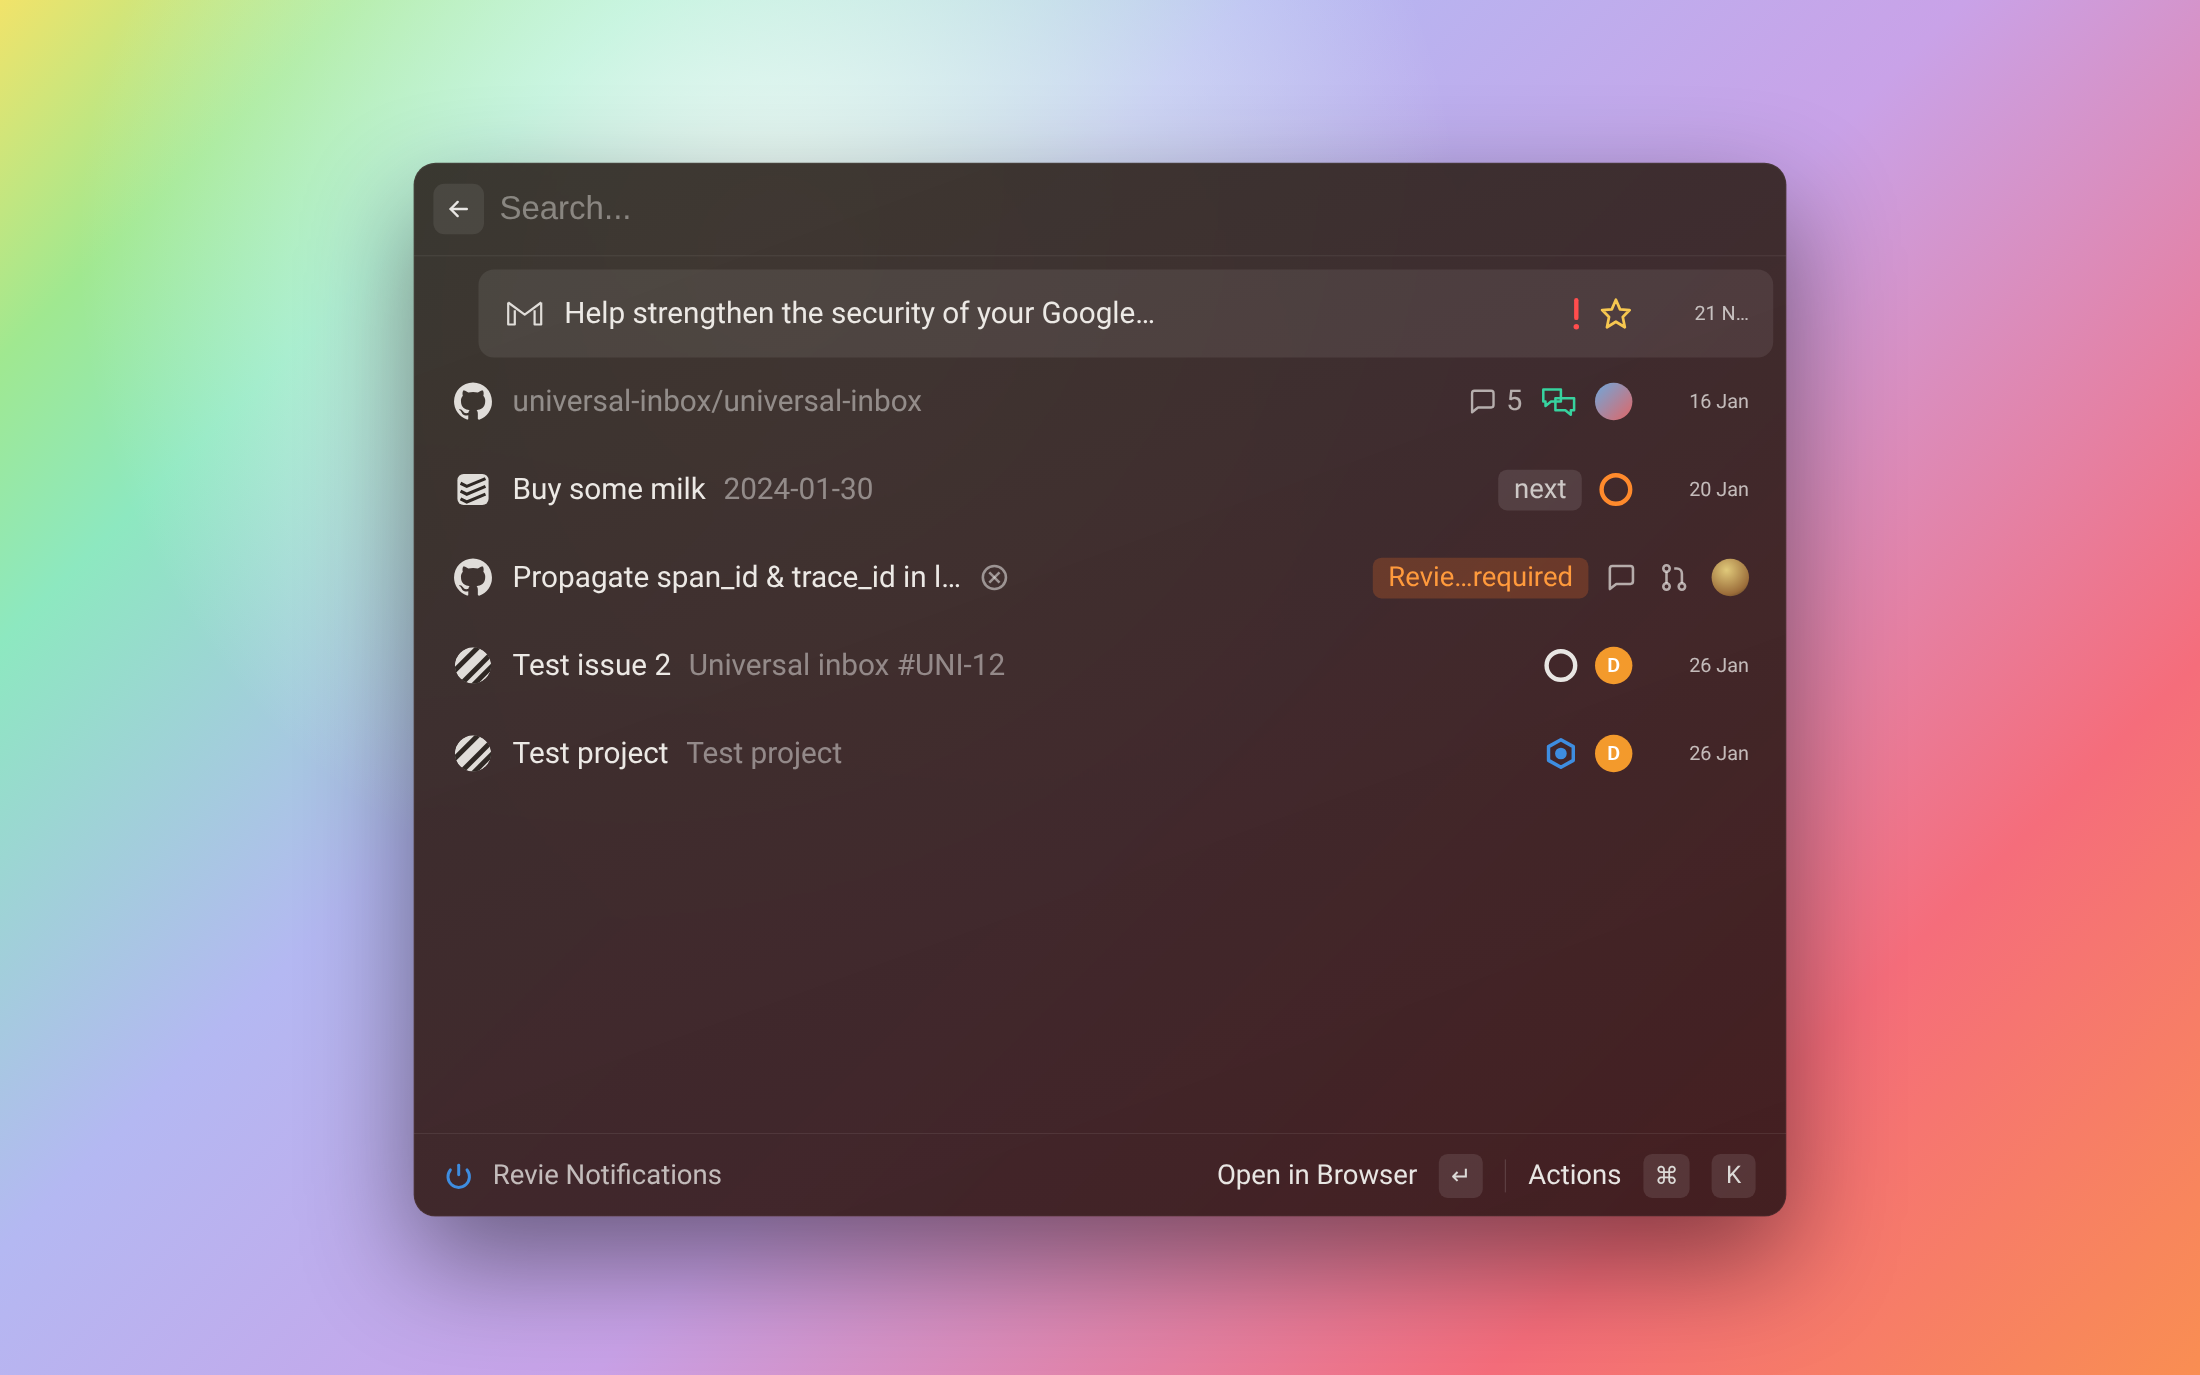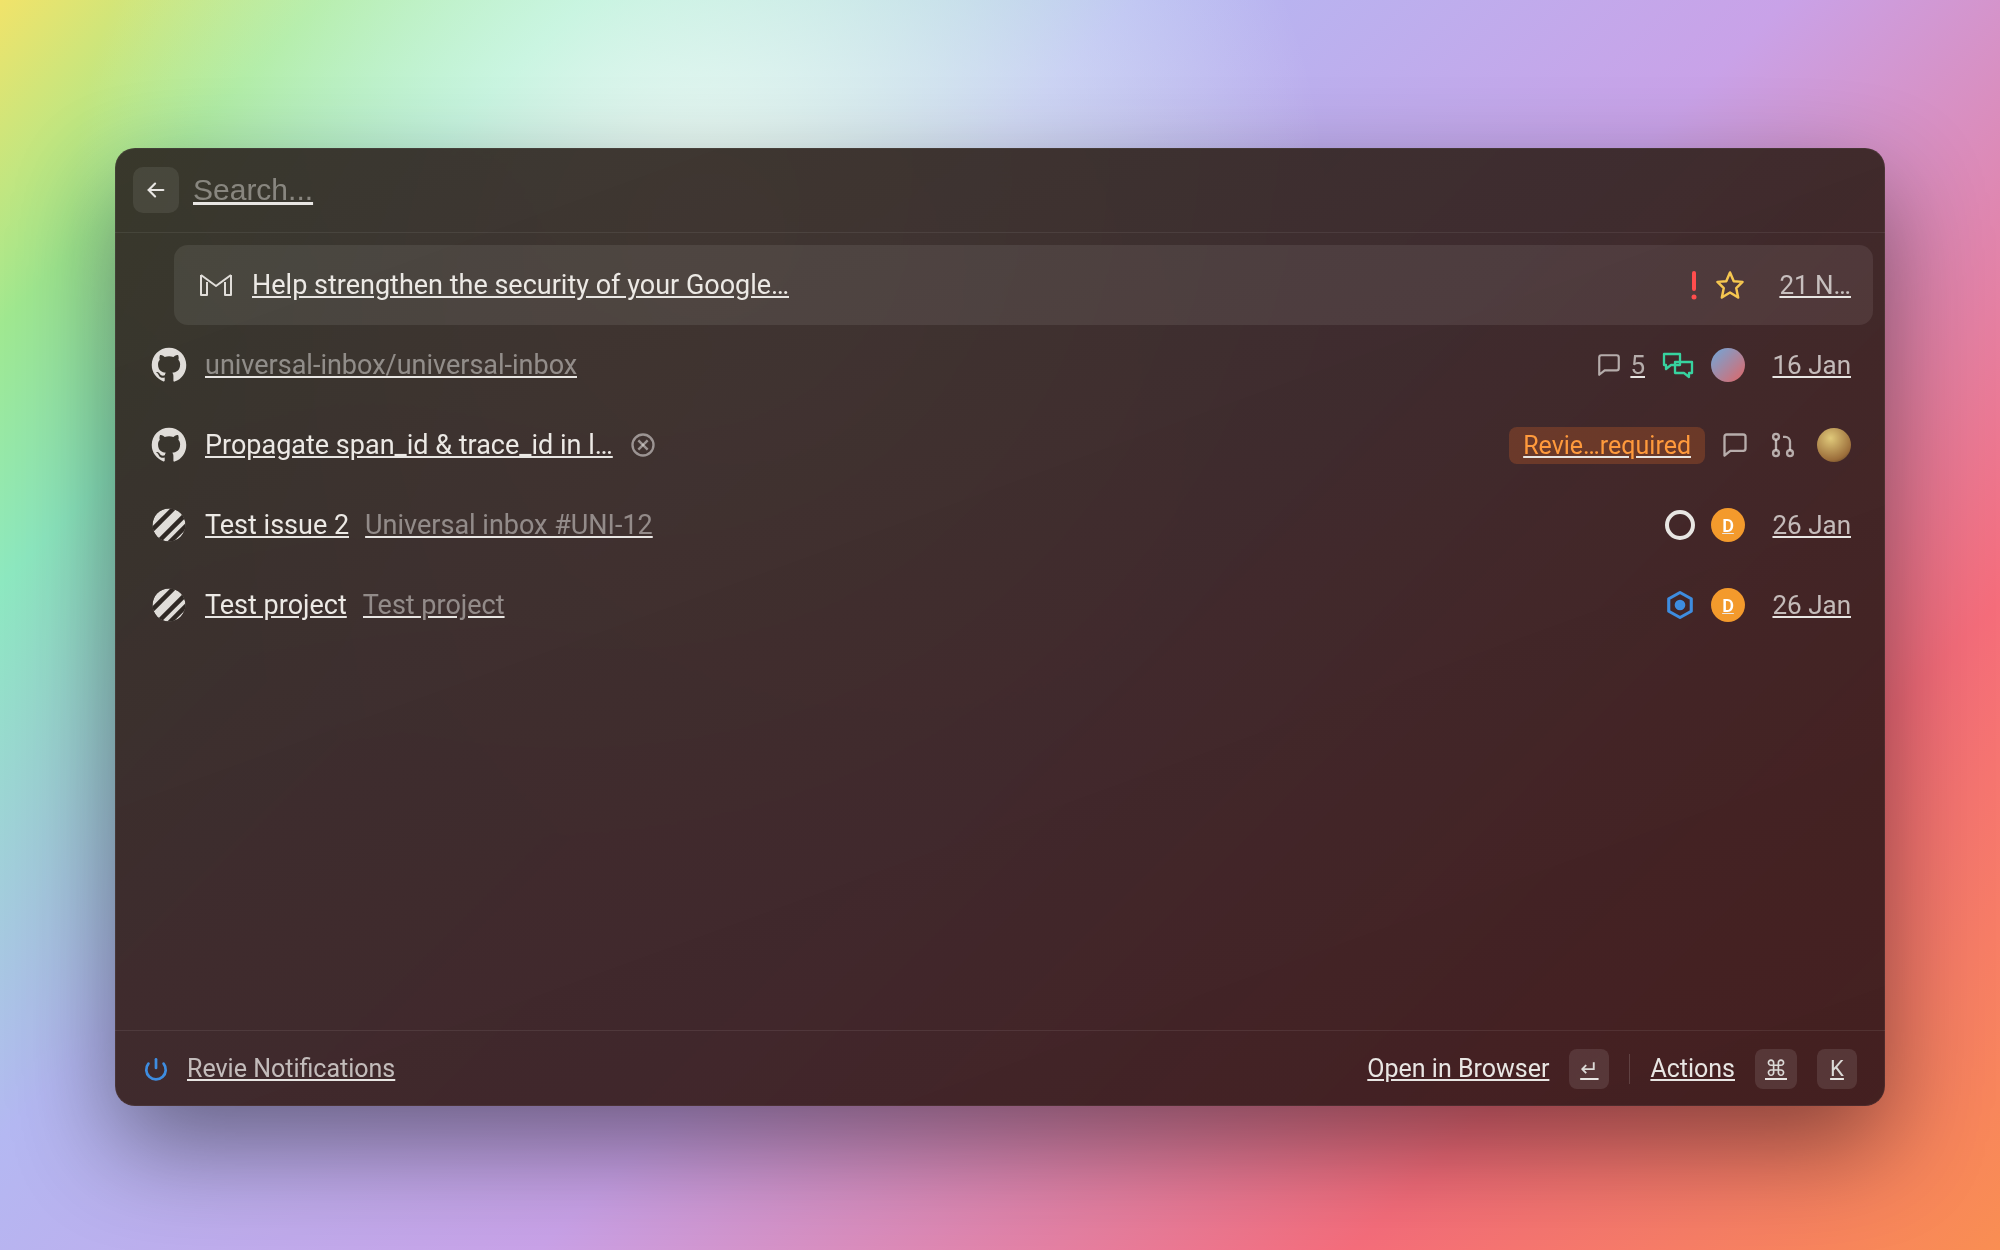--- a/index.html
+++ b/index.html
@@ -11,30 +11,29 @@
                   #a0e890 10%,
                   #8de8c0 18%,
                   #b4b8f2 35%,
                   #c9a2e8 55%,
                   #f56d7b 80%,
                   #f98e52 100%);
     display:flex; align-items:flex-start; justify-content:center;
   }
   .panel {
     margin-top: 148px;
-    width: 1770px;
+    width: 1248px;
     height: 958px;
     background: linear-gradient(160deg, rgba(46,40,34,0.92) 0%, rgba(54,32,30,0.93) 55%, rgba(56,26,28,0.94) 100%);
     border-radius: 20px;
     box-shadow: 0 40px 100px rgba(0,0,0,0.45), 0 0 0 1px rgba(255,255,255,0.05) inset;
     display:flex; flex-direction:column;
     overflow:hidden;
     color:#e8e6e3;
     backdrop-filter: blur(1px);
-    text-decoration: underline;
   }
   .header {
     height: 84px;
     display:flex; align-items:center;
     padding: 0 18px;
     gap: 14px;
   }
   .back-btn {
     width:46px; height:46px; border-radius:10px;
     background: rgba(255,255,255,0.08);
@@ -64,21 +63,21 @@
   .spacer { flex:1; min-width:10px; }
   .tag {
     background: rgba(255,255,255,0.10);
     color: rgba(232,230,227,0.82);
     padding: 4px 14px; border-radius: 8px;
     font-size: 25px;
   }
   .tag.orange { background: rgba(255,120,40,0.22); color:#ff9a3c; }
   .meta-icons { display:flex; align-items:center; gap: 20px; }
   .count { color: rgba(232,230,227,0.7); display:flex; align-items:center; gap:8px; font-size:26px;}
-  .date { width: 90px; text-align:right; color: rgba(232,230,227,0.78); font-size:26px; white-space:nowrap; overflow:hidden; text-overflow:ellipsis;}
+  .date { width: 90px; text-align:right; color: rgba(232,230,227,0.78); font-size:18px; white-space:nowrap; overflow:hidden; text-overflow:ellipsis;}
   .avatar { width:34px; height:34px; border-radius:50%; background:#f39a2c; display:flex; align-items:center; justify-content:center; font-size:18px; font-weight:600; color:#fff; }
   .avatar.pic { background: linear-gradient(135deg,#6fa8dc,#e06666); }
   .avatar.globe { background: radial-gradient(circle at 40% 30%, #e0c97a 0%, #9b6d3a 70%, #3b2a1a 100%); }
   .ring { width:30px; height:30px; border-radius:50%; border:4px solid #ff8a2c; }
   .ring.white { border-color:#e8e6e3; }
   .hex-icon { width:30px; height:30px; display:flex; align-items:center; justify-content:center;}
   .footer {
     height: 76px; border-top:1px solid rgba(255,255,255,0.08);
     display:flex; align-items:center; padding: 0 28px; gap: 20px;
     font-size: 25px; color: rgba(232,230,227,0.78);
@@ -153,20 +152,36 @@
       <span>
         <svg width="34" height="30" viewBox="0 0 34 30" fill="none" stroke="#37d39f" stroke-width="2.3" stroke-linejoin="round">
             <path d="M3 4h16v11H10l-5 4V15H3z"></path>
             <path d="M14 12h17v11h-3v4l-5-4h-9z"></path>
           </svg>
       </span>
       <span class="avatar pic"></span>
       <span class="date">16 Jan</span>
     </div>
 
+    <div class="row">
+      <span class="source-icon">
+        <svg width="34" height="34" viewBox="0 0 24 24" fill="#e0ddd9">
+            <rect x="2" y="2" width="20" height="20" rx="4"></rect>
+            <path d="M4 8l4 2 12-5" stroke="#2f2824" stroke-width="2" fill="none"></path>
+            <path d="M4 13l4 2 12-5" stroke="#2f2824" stroke-width="2" fill="none"></path>
+            <path d="M4 18l4 2 12-5" stroke="#2f2824" stroke-width="2" fill="none"></path>
+          </svg>
+      </span>
+      <span class="title">Buy some milk</span>
+      <span class="subtitle">2024-01-30</span>
+      <span class="spacer"></span>
+      <span class="tag">next</span>
+      <span class="ring"></span>
+      <span class="date">20 Jan</span>
+    </div>
 
     <div class="row">
       <span class="source-icon">
         <svg width="36" height="36" viewBox="0 0 24 24" fill="#e0ddd9">
             <path d="M12 .5C5.65.5.5 5.65.5 12a11.5 11.5 0 0 0 7.86 10.93c.57.1.78-.25.78-.55v-2c-3.2.7-3.87-1.37-3.87-1.37-.52-1.33-1.28-1.68-1.28-1.68-1.05-.72.08-.7.08-.7 1.16.08 1.77 1.2 1.77 1.2 1.03 1.77 2.7 1.26 3.36.96.1-.75.4-1.26.73-1.55-2.55-.3-5.24-1.28-5.24-5.68 0-1.26.45-2.28 1.18-3.08-.12-.3-.51-1.47.11-3.06 0 0 .97-.31 3.18 1.18a11 11 0 0 1 5.79 0c2.2-1.49 3.17-1.18 3.17-1.18.63 1.59.24 2.76.12 3.06.74.8 1.18 1.82 1.18 3.08 0 4.41-2.7 5.38-5.27 5.67.41.36.78 1.05.78 2.13v3.16c0 .3.2.66.79.55A11.5 11.5 0 0 0 23.5 12C23.5 5.65 18.35.5 12 .5Z"></path>
           </svg>
       </span>
       <span class="title" style="max-width:440px">Propagate span_id &amp; trace_id in l…</span>
       <span>
         <svg width="28" height="28" viewBox="0 0 24 24" fill="none" stroke="rgba(232,230,227,0.55)" stroke-width="2">

